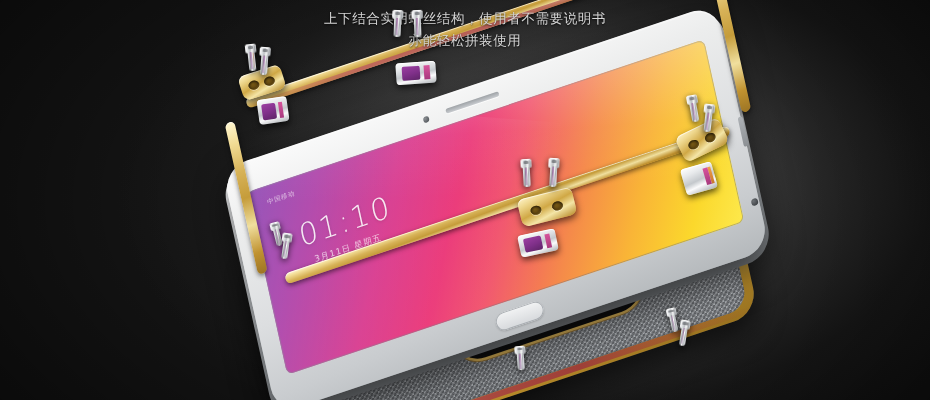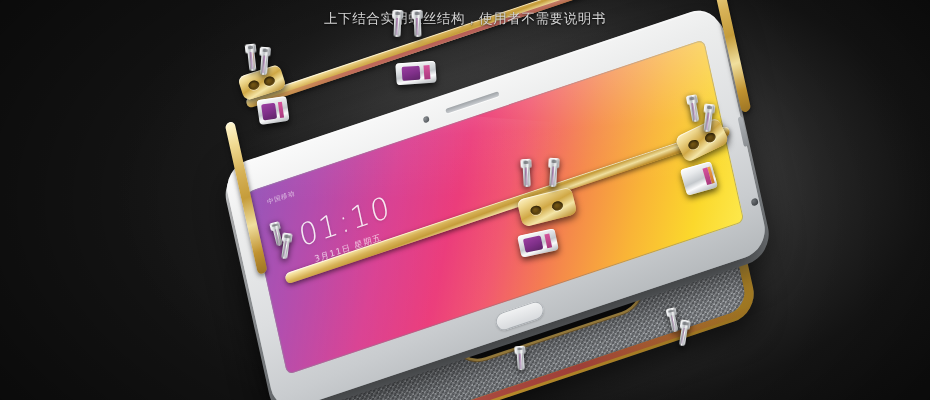--- a/index.html
+++ b/index.html
@@ -302,20 +302,21 @@
 <body>
 
 <div id="stage">
 
   <div class="bg-base"></div>
   <div class="bg-glow"></div>
   <div class="bg-glow2"></div>
 
   <div class="caption">
     <span>上下结合实用螺丝结构，使用者不需要说明书</span>
+    <span class="l2">亦能轻松拼装使用</span>
   </div>
 
   <div id="backplate" class="layer">
     <div class="plate-gold"></div>
     <div class="carbon">
       <div class="carbon-sheen"></div>
     </div>
     <div class="plate-rose"></div>
     <div class="cut cut-a"></div>
     <div class="cut cut-b"></div>

